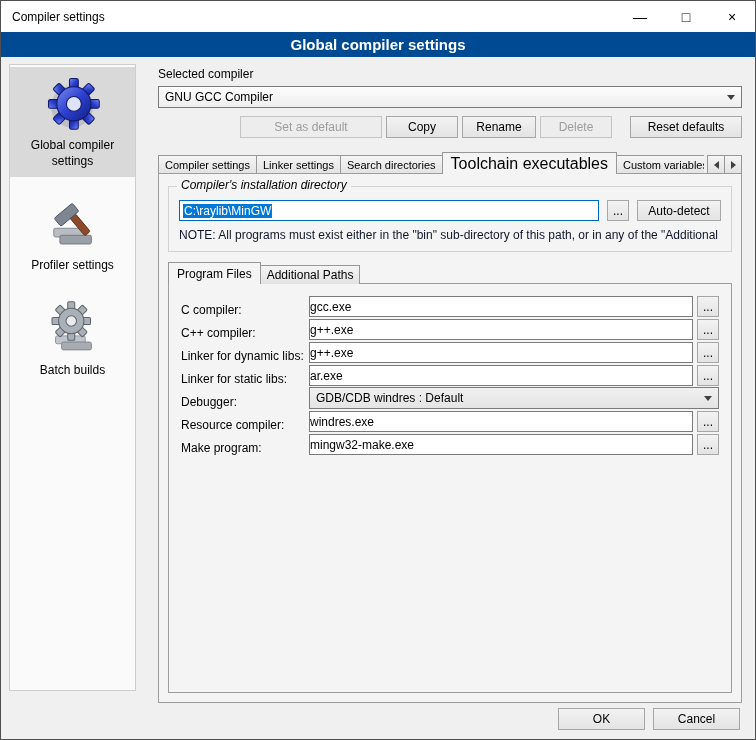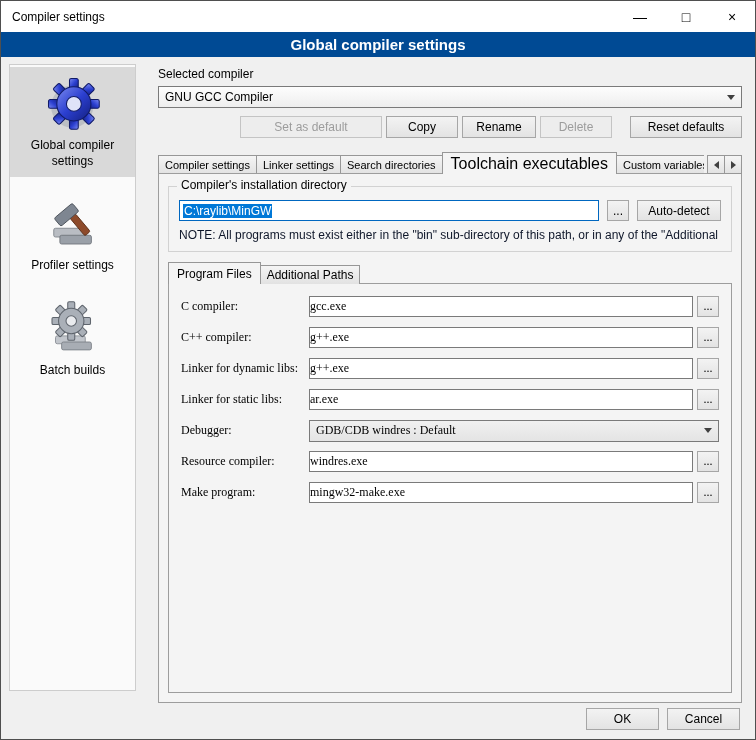--- a/index.html
+++ b/index.html
@@ -45,43 +45,43 @@
   .tabs-scroll { display:flex; height:22px; width:calc(100% - 38px); overflow:hidden; }
   .tab { flex:0 0 auto; height:19px; margin-top:3px; padding:0 6px; font-size:11px; display:flex; align-items:center; background:linear-gradient(#f5f5f5,#e2e2e2); border:1px solid #979797; border-bottom:none; margin-right:-1px; white-space:nowrap; cursor:default; }
   .tab.selected { height:22px; margin-top:0; background:#f4f4f4; position:relative; z-index:3; padding:0 8px; font-size:16px; }
   .tab-arrows { position:absolute; right:0; top:3px; display:flex; z-index:4; }
   .tab-arrow { width:18px; height:19px; border:1px solid #979797; background:linear-gradient(#f5f5f5,#e2e2e2); display:flex; align-items:center; justify-content:center; margin-left:-1px; cursor:default; }
 
   .tabpage { position:relative; border:1px solid #9d9d9d; background:#f4f4f4; height:530px; margin-top:-1px; z-index:1; }
 
   
   .groupbox { position:absolute; left:9px; top:12px; right:9px; height:66px; border:1px solid #d2d2d2; }
-  .gb-legend { position:absolute; top:-9px; left:8px; background:#f4f4f4; padding:0 4px; }
+  .gb-legend { position:absolute; top:-9px; left:8px; background:#f4f4f4; padding:0 4px;font-style:italic; }
   .gb-row { position:absolute; left:10px; top:13px; right:10px; display:flex; gap:8px; }
   .path-input { flex:1; height:21px; border:1px solid #0067c0; background:#fff; display:flex; align-items:center; padding:0 3px; overflow:hidden; cursor:text; }
   .path-input .sel { background:#0078d7; color:#fff; padding:0 1px; white-space:nowrap; }
   .mini-btn { width:22px; height:21px; flex:0 0 auto; }
   .autodetect { width:84px; height:21px; flex:0 0 auto; }
   .note { position:absolute; left:10px; top:41px; right:0px; color:#0f172a; white-space:nowrap; overflow:hidden; }
 
   
   .subtabs { position:absolute; left:9px; top:88px; display:flex; z-index:3; }
   .subtabs .tab { font-size:12px; }
   .subtabs .tab.selected { background:#f4f4f4; }
   .subpage { position:absolute; left:9px; top:109px; right:9px; bottom:9px; border:1px solid #9d9d9d; background:#f4f4f4; padding:12px; z-index:1; }
 
-  .form-row { display:flex; align-items:center; height:21px; margin-bottom:10px;font-family:Liberation Serif, serif; }
+  .form-row { display:flex; align-items:flex-end; height:21px; margin-bottom:2px; }
   .form-row .lbl { width:128px; flex:0 0 auto; }
   .txt { flex:1; height:21px; border:1px solid #7a7a7a; background:#fff; padding:0 0; font:inherit; min-width:0; }
   .row-browse { width:22px; height:21px; margin-left:4px; flex:0 0 auto; }
   .combo.grow { flex:1; background:linear-gradient(#f0f0f0,#e4e4e4); }
 
   
   .footer { position:absolute; right:15px; bottom:9px; display:flex; gap:8px; }
-  .footer .btn { width:73px; }
+  .footer .btn { width:87px; }
 </style>
 </head>
 <body>
 
 <div class="window">
 
   <div class="titlebar">
     <span class="title">Compiler settings</span>
     <div class="win-controls">
       <div class="win-btn">—</div>

